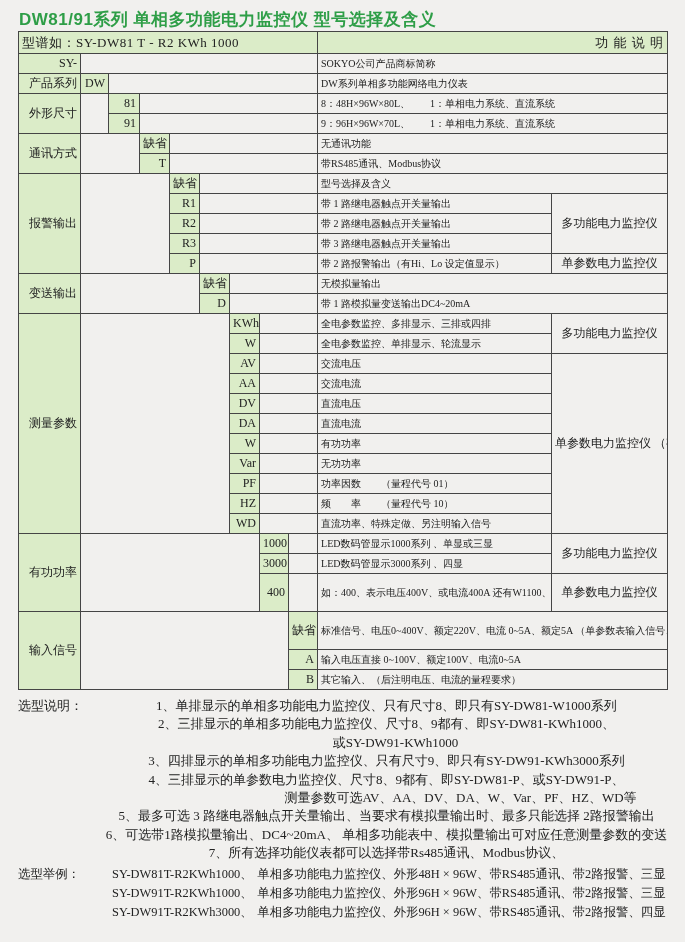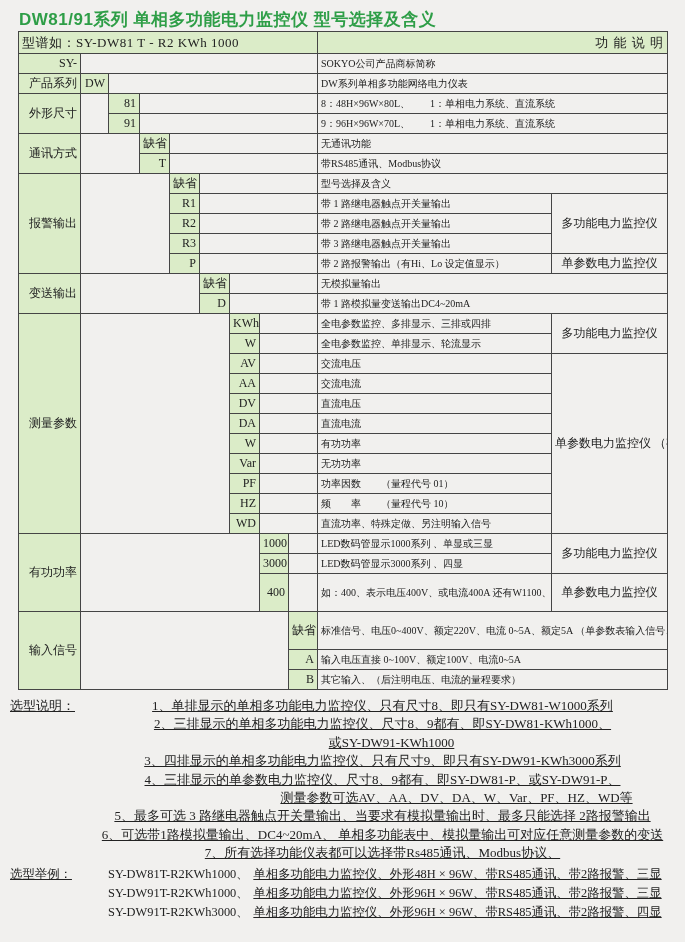--- a/index.html
+++ b/index.html
@@ -47,23 +47,22 @@
   td.c{text-align:right;}
   td.d{text-align:left;padding-left:6px;font-size:10px;}
   td.cat{text-align:center;font-size:12px;white-space:normal;}
   td.pre{white-space:pre-line;}
   td.cat.pre{line-height:23px;}
   td.top{vertical-align:top;padding-top:10px;}
   td.hd{font-size:13px;letter-spacing:1px;}
   td.hdl{text-align:left;padding-left:16px;letter-spacing:0.5px;}
   .notes,.examples{
     display:flex;
-    margin-left:10px;
+    margin-left:18px;
     align-items:flex-start;
-    text-decoration:underline;
   }
   .notes{margin-top:7px;font-size:13px;line-height:18.4px;}
   .examples{margin-top:2px;font-size:12.4px;line-height:19.4px;}
   .sec-label{flex:0 0 70px;}
   .notes-items,.example-items{flex:1 1 auto;}
   .note-line,.ex-line{white-space:nowrap;overflow:hidden;text-align:center;}
   .ex-model{display:inline-block;min-width:150px;}
 </style>
 </head>
 <body>

